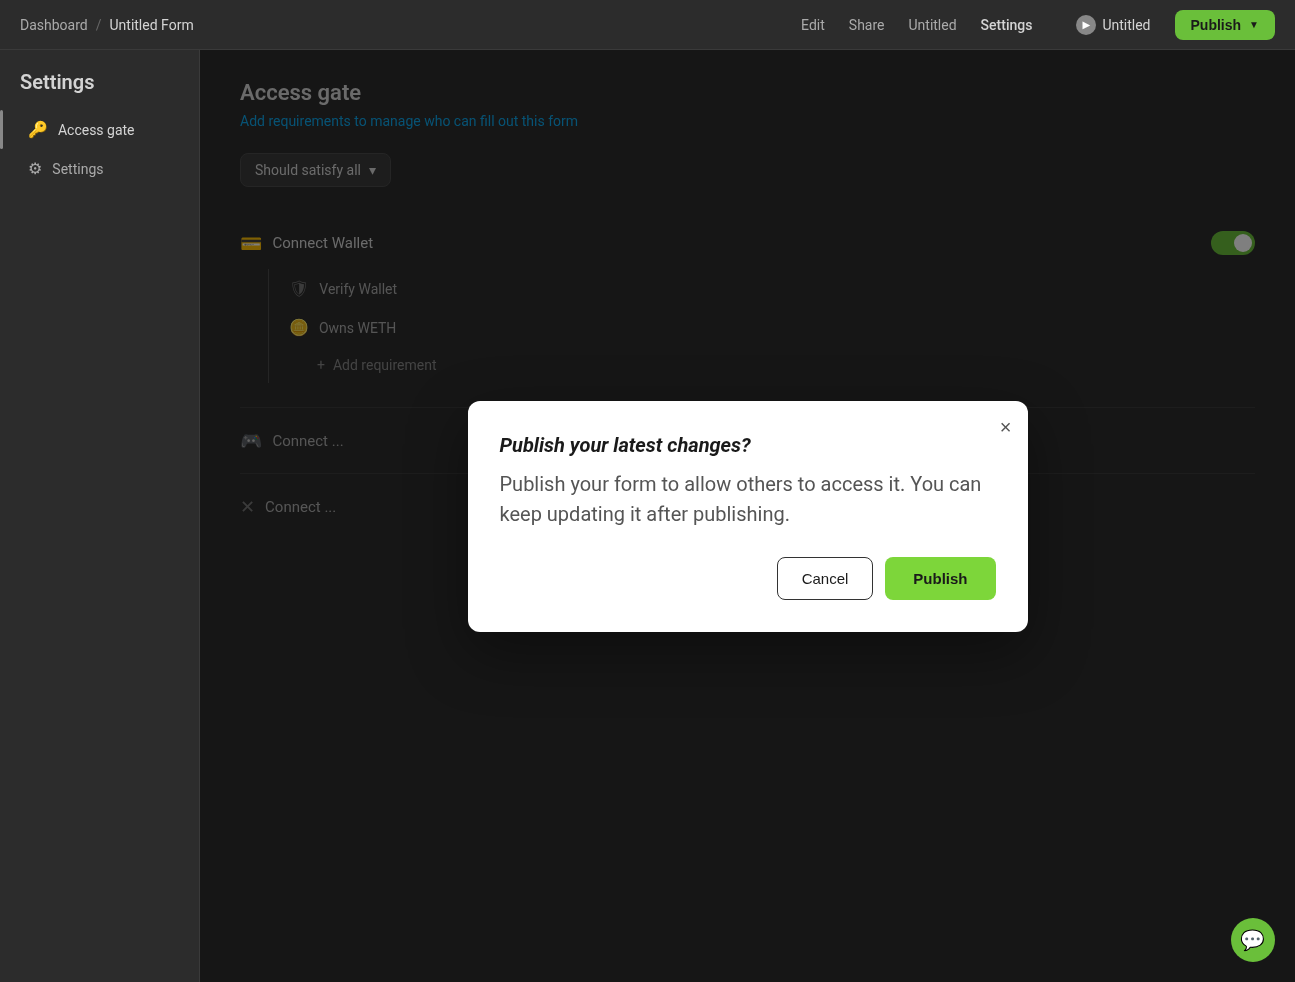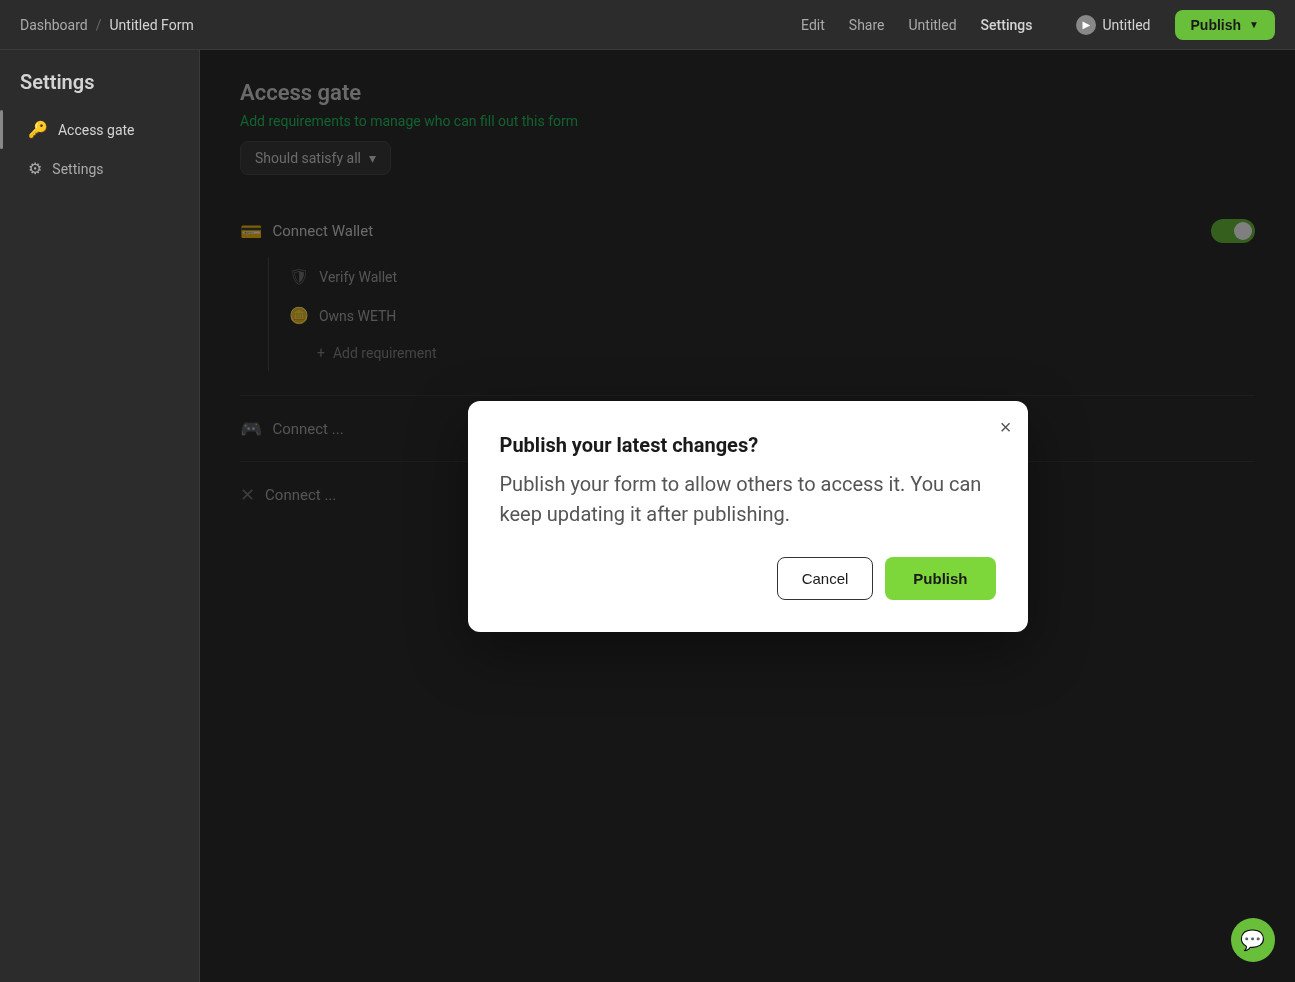--- a/index.html
+++ b/index.html
@@ -160,22 +160,22 @@
       position: relative;
     }
     .content-title {
       font-size: 22px;
       font-weight: 600;
       color: #d4d4d4;
       margin-bottom: 8px;
     }
     .content-subtitle {
       font-size: 14px;
-      color: #22c55e;
-      margin-bottom: 12px;
+      color: #0ea5e9;
+      margin-bottom: 24px;
     }
 
     .filter-dropdown {
       display: flex;
       align-items: center;
       gap: 8px;
       background: #3a3a3a;
       border: 1px solid #4a4a4a;
       border-radius: 8px;
       padding: 8px 14px;
@@ -306,20 +306,21 @@
       font-size: 20px;
       cursor: pointer;
       color: #555;
       line-height: 1;
     }
     .modal-title {
       font-size: 20px;
       font-weight: 700;
       color: #1a1a1a;
       margin-bottom: 12px;
+      font-style: italic;
     }
     .modal-body {
       font-size: 20px;
       color: #555;
       margin-bottom: 28px;
       line-height: 1.5;
     }
     .modal-actions {
       display: flex;
       justify-content: flex-end;

